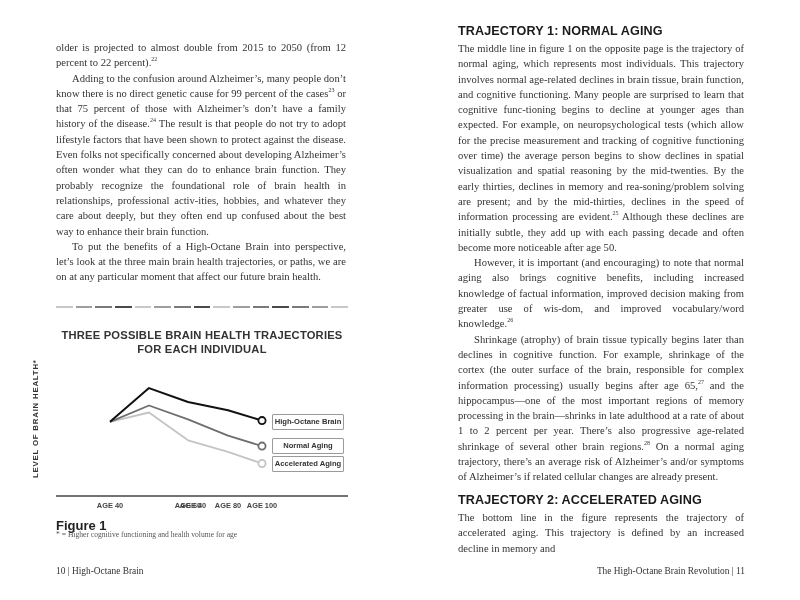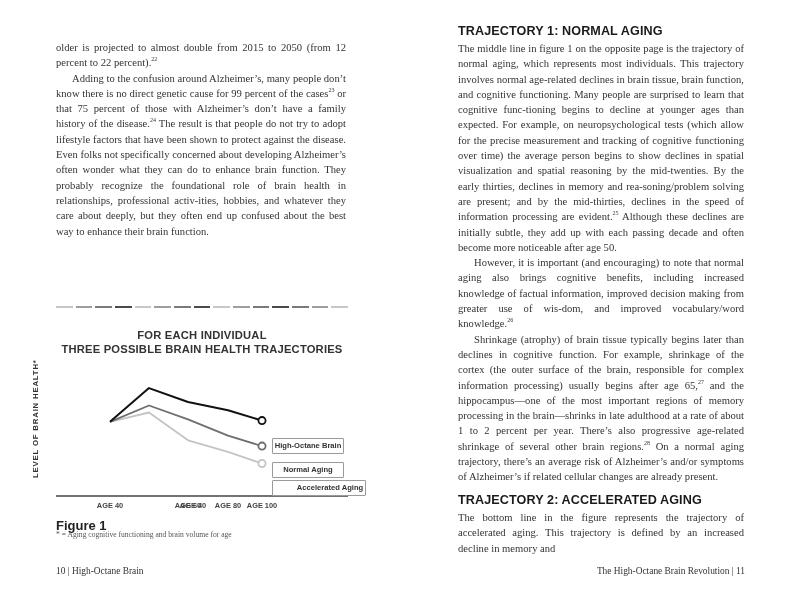--- a/index.html
+++ b/index.html
@@ -11,34 +11,35 @@
   .left .body-text { position:absolute; left:56px; width:290px; top:40px; }
   .right .body-text { position:absolute; left:58px; width:286px; }
   p { margin:0; }
   p.indent { text-indent:16px; }
   sup { font-size:6px; line-height:0; vertical-align:super; }
   .heading { position:absolute; left:58px; font-family:"Liberation Sans", sans-serif; font-weight:bold; font-size:12.6px; color:#1a1a1a; letter-spacing:0.1px; }
   .divider { position:absolute; left:56px; top:306px; width:292px; height:3px; display:flex; gap:3px; }
   .divider span { flex:1; height:2px; }
   .chart-title { position:absolute; left:56px; width:292px; top:328px; text-align:center; font-family:"Liberation Sans", sans-serif; font-weight:bold; font-size:11.2px; line-height:14px; color:#333; letter-spacing:0.2px; }
   .chart-svg { position:absolute; left:0; top:360px; }
-  .legend-box { position:absolute; height:14px; border:1px solid #9a9a9a; border-radius:1px; font-family:"Liberation Sans", sans-serif; font-weight:bold; font-size:7.6px; line-height:14px; text-align:center; color:#333; background:#fff;margin-top:24px; }
+  .legend-box { position:absolute; height:14px; border:1px solid #9a9a9a; border-radius:1px; font-family:"Liberation Sans", sans-serif; font-weight:bold; font-size:7.6px; line-height:14px; text-align:center; color:#333; background:#fff; }
   .ylabel { position:absolute; left:31px; top:478px; transform:rotate(-90deg); transform-origin:left top; font-family:"Liberation Sans", sans-serif; font-weight:bold; font-size:7.8px; letter-spacing:0.8px; color:#333; white-space:nowrap; }
   .xtick { position:absolute; top:501px; font-family:"Liberation Sans", sans-serif; font-weight:bold; font-size:7.4px; color:#444; transform:translateX(-50%); white-space:nowrap; }
   .fig-label { position:absolute; left:56px; top:518px; font-family:"Liberation Sans", sans-serif; font-weight:bold; font-size:13px; color:#222; }
   .fig-note { position:absolute; left:56px; top:530px; font-family:"Liberation Serif", serif; font-size:7.6px; color:#555; }
   .footer { position:absolute; top:566px; font-family:Liberation Serif, serif; font-size:9.4px; color:#333; white-space:nowrap; }
 </style>
 </head>
 <body>
 
 <div class="page left">
   <div class="body-text">
       <p><span>older is projected to almost double from 2015 to 2050 (from 12 percent to 22 percent).</span><sup>22</sup></p>
       <p class="indent"><span>Adding to the confusion around Alzheimer’s, many people don’t know there is no direct genetic cause for 99 percent of the cases</span><sup>23</sup><span> or that 75 percent of those with Alzheimer’s don’t have a family history of the disease.</span><sup>24</sup><span> The result is that people do not try to adopt lifestyle factors that have been shown to protect against the disease. Even folks not specifically concerned about developing Alzheimer’s often wonder what they can do to enhance brain function. They probably recognize the foundational role of brain health in relationships, professional activ-ities, hobbies, and whatever they care about deeply, but they often end up confused about the best way to enhance their brain function.</span></p>
+      <p class="indent"><span>To put the benefits of a High-Octane Brain into perspective, let’s look at the three main brain health trajectories, or paths, we are on at any particular moment that affect our future brain health.</span></p>
     </div>
 
   <div class="divider">
       <span style="background: rgb(200, 200, 200);"></span>
       <span style="background: rgb(158, 158, 158);"></span>
       <span style="background: rgb(122, 122, 122);"></span>
       <span style="background: rgb(74, 74, 74);"></span>
       <span style="background: rgb(200, 200, 200);"></span>
       <span style="background: rgb(158, 158, 158);"></span>
       <span style="background: rgb(122, 122, 122);"></span>
@@ -46,51 +47,51 @@
       <span style="background: rgb(200, 200, 200);"></span>
       <span style="background: rgb(158, 158, 158);"></span>
       <span style="background: rgb(122, 122, 122);"></span>
       <span style="background: rgb(74, 74, 74);"></span>
       <span style="background: rgb(122, 122, 122);"></span>
       <span style="background: rgb(158, 158, 158);"></span>
       <span style="background: rgb(200, 200, 200);"></span>
     </div>
 
   <div class="chart-title">
+    <div>THREE POSSIBLE BRAIN HEALTH TRAJECTORIES</div>
     <div>FOR EACH INDIVIDUAL</div>
-    <div>THREE POSSIBLE BRAIN HEALTH TRAJECTORIES</div>
   </div>
 
   <div class="ylabel">LEVEL OF BRAIN HEALTH*</div>
 
   <svg class="chart-svg" width="400" height="150" viewBox="0 0 400 150">
       <line x1="56" x2="348" y1="136" y2="136" stroke="#444" stroke-width="1.3"></line>
       <polyline points="110,61.8 149,52.5 188,80.3 228,91.9 262,103.5" fill="none" stroke="#c4c4c4" stroke-width="1.8" stroke-linejoin="round"></polyline>
       <circle cx="262" cy="103.5" r="3.6" fill="#fff" stroke="#c4c4c4" stroke-width="1.8"></circle>
       <polyline points="110,61.8 149,45.5 188,59.4 228,75.7 262,86.1" fill="none" stroke="#6e6e6e" stroke-width="1.8" stroke-linejoin="round"></polyline>
       <circle cx="262" cy="86.1" r="3.6" fill="#fff" stroke="#6e6e6e" stroke-width="1.8"></circle>
       <polyline points="110,61.8 149,28.1 188,42.0 228,50.2 262,60.6" fill="none" stroke="#111111" stroke-width="2" stroke-linejoin="round"></polyline>
       <circle cx="262" cy="60.6" r="3.6" fill="#fff" stroke="#111111" stroke-width="1.8"></circle>
     </svg>
 
   <div id="legend-layer">
       <div class="legend-box" style="left: 272px; top: 414px; width: 70px;">High-Octane Brain</div>
       <div class="legend-box" style="left: 272px; top: 438px; width: 70px;">Normal Aging</div>
-      <div class="legend-box" style="left: 272px; top: 456px; width: 70px; padding-left: 22px;">Accelerated Aging</div>
+      <div class="legend-box" style="left: 272px; top: 456px; width: 70px;">Accelerated Aging</div>
     </div>
   <div id="xtick-layer">
       <div class="xtick" style="left: 110px;">AGE 40</div>
       <div class="xtick" style="left: 149px; margin-left: 44px;">AGE 40</div>
       <div class="xtick" style="left: 188px;">AGE 60</div>
       <div class="xtick" style="left: 228px;">AGE 80</div>
       <div class="xtick" style="left: 262px;">AGE 100</div>
     </div>
 
   <div class="fig-label">Figure 1</div>
-  <div class="fig-note">* = Aging cognitive functioning and brain volume for age</div>
+  <div class="fig-note">* = Higher cognitive functioning and health volume for age</div>
 
   <div class="footer" style="left:56px;">10  |  High-Octane Brain</div>
 </div>
 
 <div class="page right">
   <div class="heading" style="top:24px;">TRAJECTORY 1: NORMAL AGING</div>
   <div class="body-text" style="top:41px;">
       <p><span>The middle line in figure 1 on the opposite page is the trajectory of normal aging, which represents most individuals. This trajectory involves normal age-related declines in brain tissue, brain function, and cognitive functioning. Many people are surprised to learn that cognitive func-tioning begins to decline at younger ages than expected. For example, on neuropsychological tests (which allow for the precise measurement and tracking of cognitive functioning over time) the average person begins to show declines in spatial visualization and spatial reasoning by the mid-twenties. By the early thirties, declines in memory and rea-soning/problem solving are present; and by the mid-thirties, declines in the speed of information processing are evident.</span><sup>25</sup><span> Although these declines are initially subtle, they add up with each passing decade and often become more noticeable after age 50.</span></p>
       <p class="indent"><span>However, it is important (and encouraging) to note that normal aging also brings cognitive benefits, including increased knowledge of factual information, improved decision making from greater use of wis-dom, and improved vocabulary/word knowledge.</span><sup>26</sup></p>
       <p class="indent"><span>Shrinkage (atrophy) of brain tissue typically begins later than declines in cognitive function. For example, shrinkage of the cortex (the outer surface of the brain, responsible for complex information processing) usually begins after age 65,</span><sup>27</sup><span> and the hippocampus—one of the most important regions of memory processing in the brain—shrinks in late adulthood at a rate of about 1 to 2 percent per year. There’s also progressive age-related shrinkage of several other brain regions.</span><sup>28</sup><span> On a normal aging trajectory, there’s an average risk of Alzheimer’s and/or symptoms of Alzheimer’s if related cellular changes are already present.</span></p>

